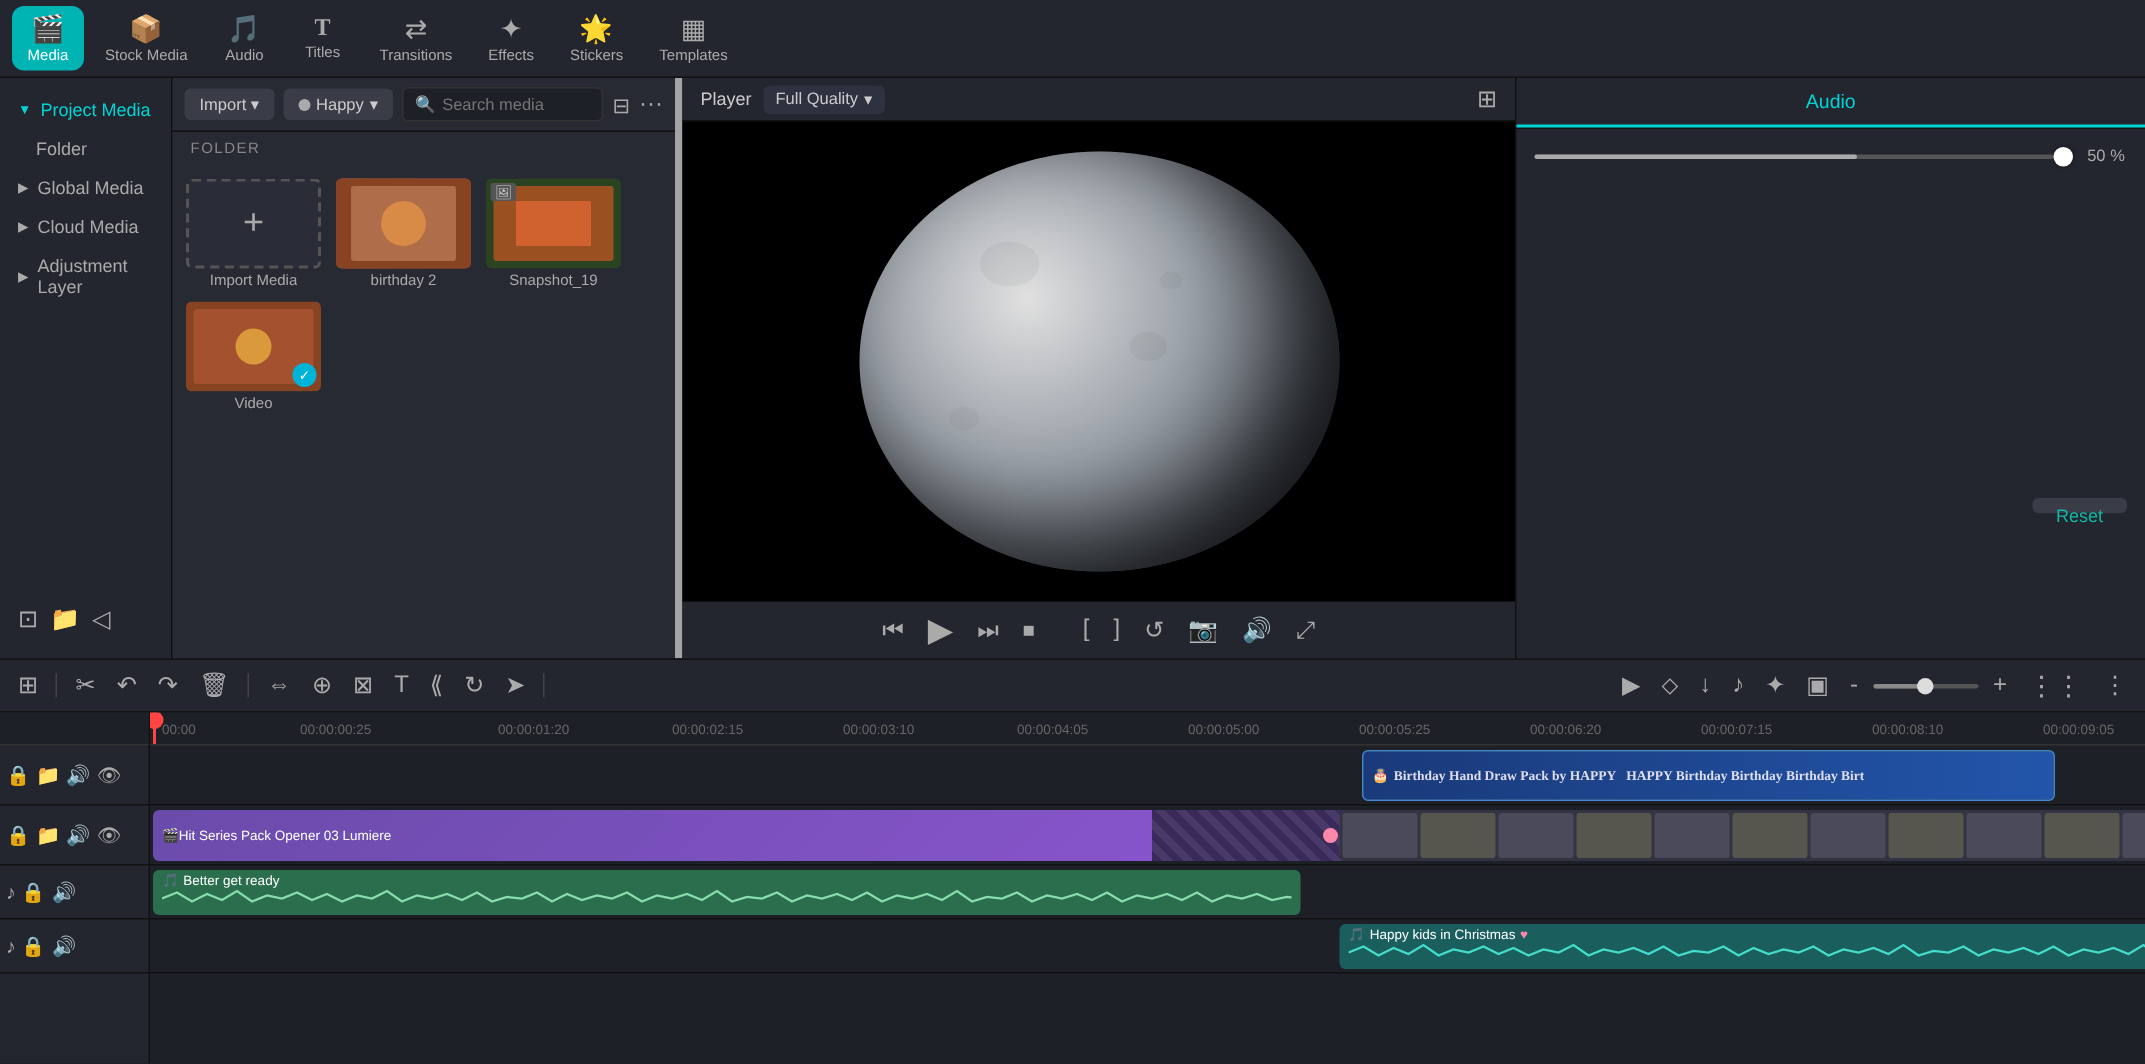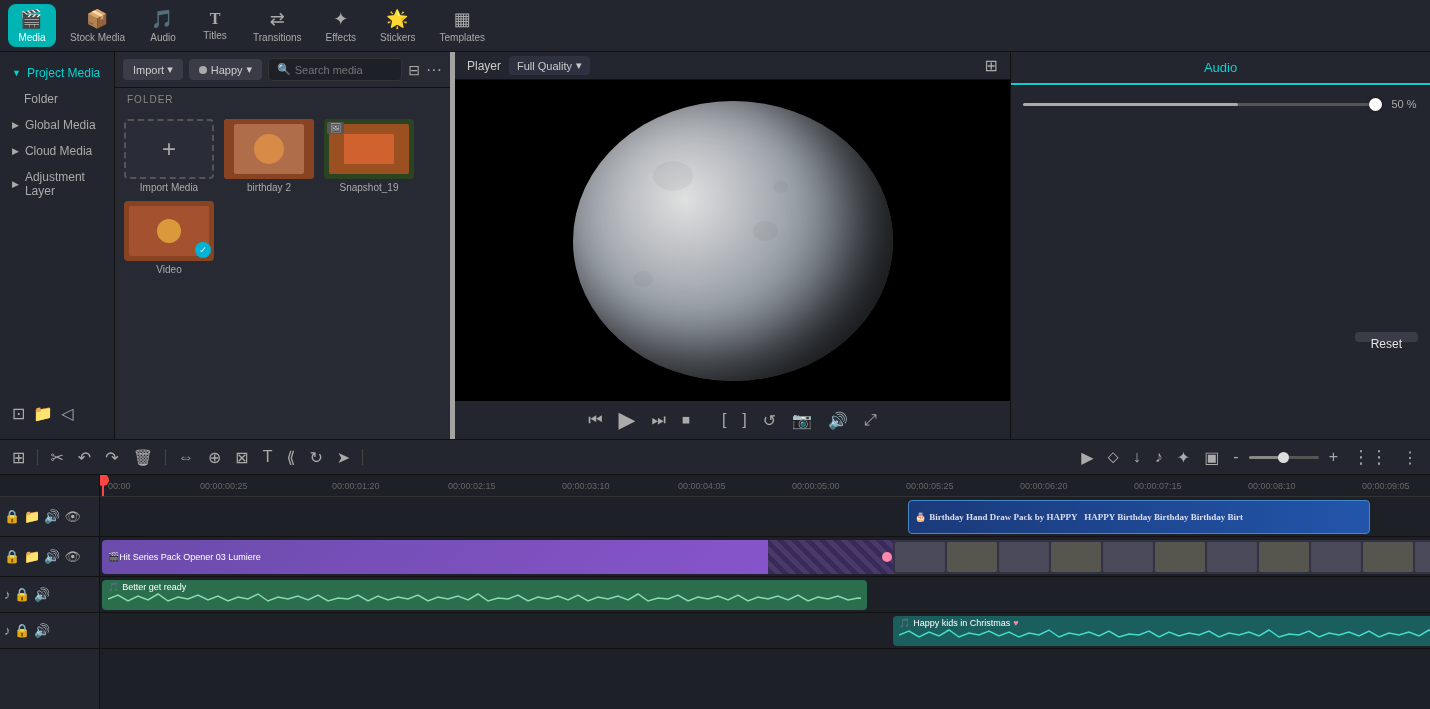--- a/index.html
+++ b/index.html
@@ -126,21 +126,21 @@
     .toggle {
       width: 36px; height: 18px; border-radius: 9px; background: #00b4b4; position: relative; cursor: pointer;
     }
     .toggle::after { content: ''; position: absolute; right: 2px; top: 2px; width: 14px; height: 14px; border-radius: 50%; background: #fff; }
     .slider-row { display: flex; align-items: center; gap: 8px; }
     .slider-track { flex: 1; height: 3px; background: #555; border-radius: 2px; position: relative; cursor: pointer; }
     .slider-fill { height: 100%; background: #aaa; border-radius: 2px; width: 60%; }
     .slider-thumb { position: absolute; right: 0; top: -5px; width: 13px; height: 13px; border-radius: 50%; background: #fff; box-shadow: 0 0 3px rgba(0,0,0,0.5); }
     .slider-value { color: #aaa; font-size: 11px; min-width: 28px; text-align: center; }
     .reset-btn {
-      background: #3a3d48; border: none; color: #e5e5e5; border-radius: 4px; padding: 5px 16px; cursor: pointer; font-size: 12px; position: absolute; right: 12px; bottom: 290px;
+      background: #3a3d48; border: none; color: #14b8a6; border-radius: 4px; padding: 5px 16px; cursor: pointer; font-size: 12px; position: absolute; right: 12px; bottom: 290px;
     }
 
     
     .timeline-area {
       height: 270px; background: #1e2027; border-top: 1px solid #111; display: flex; flex-direction: column; position: relative;
     }
     .timeline-toolbar {
       display: flex; align-items: center; padding: 4px 8px; background: #23262e; border-bottom: 1px solid #111; gap: 6px;
     }
     .tl-btn { color: #aaa; cursor: pointer; font-size: 16px; background: none; border: none; padding: 2px 4px; }

